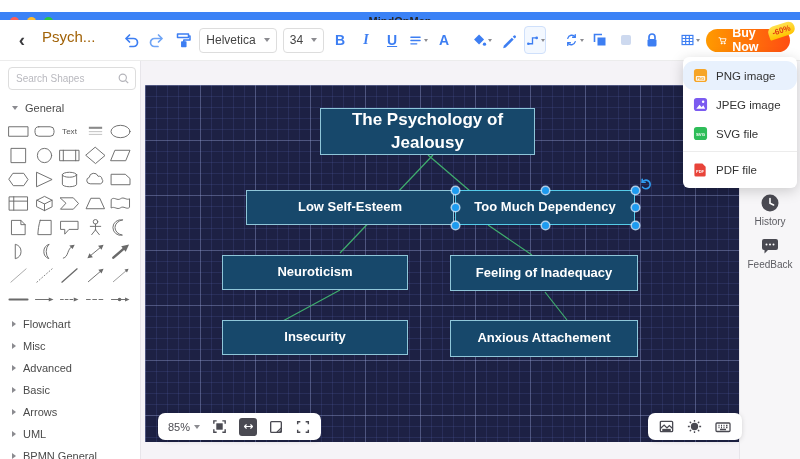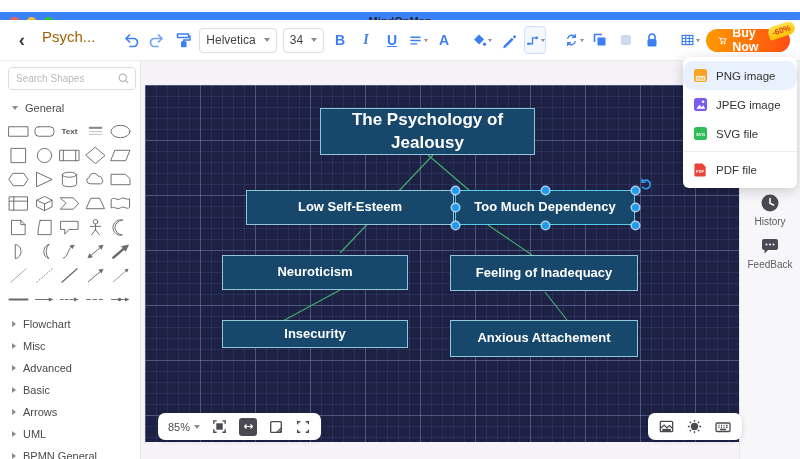--- a/index.html
+++ b/index.html
@@ -32,21 +32,21 @@
   .sidebar{position:absolute;top:61px;left:0;width:140px;bottom:0;background:#fff;border-right:1px solid #e7e5ea;overflow:hidden;}
   .search-box{position:absolute;left:8px;top:6px;width:116px;height:21px;border:1px solid #ddd;border-radius:4px;
               display:flex;align-items:center;padding:0 5px;gap:4px;background:#fff;}
   .search-box input{border:none;outline:none;flex:1;font-size:10px;color:#444;min-width:0;font-family:"Liberation Sans",sans-serif;}
   .search-box input::placeholder{color:#b9b9bf;}
   .section-head{display:flex;align-items:center;gap:7px;height:21px;padding-left:12px;font-size:11px;color:#4a4a4a;cursor:pointer;}
   .sec-caret{width:0;height:0;border-top:3.5px solid transparent;border-bottom:3.5px solid transparent;border-left:4.5px solid #8b8b90;}
   .sec-caret.open{border-left:3.5px solid transparent;border-right:3.5px solid transparent;border-top:4.5px solid #8b8b90;border-bottom:none;}
   #general-head{position:absolute;top:36px;left:0;right:0;}
   #shape-grid{position:absolute;top:60px;left:6px;width:128px;display:grid;grid-template-columns:repeat(5,1fr);row-gap:3px;}
-  .shape-cell{width:25px;height:21px;display:flex;align-items:center;justify-content:center;cursor:pointer;font-weight:bold;}
+  .shape-cell{width:25px;height:21px;display:flex;align-items:center;justify-content:center;cursor:pointer;}
   #sections{position:absolute;top:252px;left:0;right:0;}
   #sections .section-head{height:22px;}
   
   .rightbar{position:absolute;top:61px;right:0;width:60px;bottom:0;background:#f7f6f8;border-left:1px solid #e7e5ea;}
   .rb-item{position:absolute;left:0;right:0;text-align:center;color:#5c5c62;font-size:10px;cursor:pointer;}
   .rb-item svg{display:block;margin:0 auto 3px auto;}
   
   .content{position:absolute;top:61px;left:141px;right:61px;bottom:0;background:#f5f3f7;}
   .canvas{position:absolute;left:145px;top:85px;width:592px;height:357px;background-color:#1d2144;
       background-image:
@@ -499,21 +499,21 @@
       <div class="handle" style="left: 486.5px; top: 119px; background: rgb(29, 155, 240);"></div>
       <div class="handle" style="left: 306.5px; top: 136.5px; background: rgb(29, 155, 240);"></div>
       <div class="handle" style="left: 396.5px; top: 136.5px; background: rgb(29, 155, 240);"></div>
       <div class="handle" style="left: 486.5px; top: 136.5px; background: rgb(29, 155, 240);"></div>
       <div class="rotate-handle" style="left: 495px; top: 91px;"><svg width="12" height="12" viewBox="0 0 12 12" fill="none" stroke="#2f9df2" stroke-width="1.6" stroke-linecap="round">
           <path d="M2.2 4.2 a4.3 4.3 0 1 1 .4 5"></path>
           <path d="M2.2 1.2 v3 h3"></path>
         </svg></div>
       <div class="node" style="left: 77px; top: 170px; width: 186px; height: 35px;">Neuroticism</div>
       <div class="node" style="left: 305px; top: 170px; width: 188px; height: 36px;">Feeling of Inadequacy</div>
-      <div class="node" style="left: 77px; top: 235px; width: 186px; height: 28px;">Insecurity</div>
+      <div class="node" style="left: 77px; top: 235px; width: 186px; height: 35px;">Insecurity</div>
       <div class="node" style="left: 305px; top: 235px; width: 188px; height: 37px;">Anxious Attachement</div>
     </div>
 
   <div class="pill" id="zoom-pill">
     <span class="zoom-label">
       <span>85%</span>
         <span class="caret"></span>
     </span>
     <span class="icon-btn">
       <svg width="17" height="17" viewBox="0 0 18 18" fill="none" stroke="#4a4a52" stroke-width="1.5">

